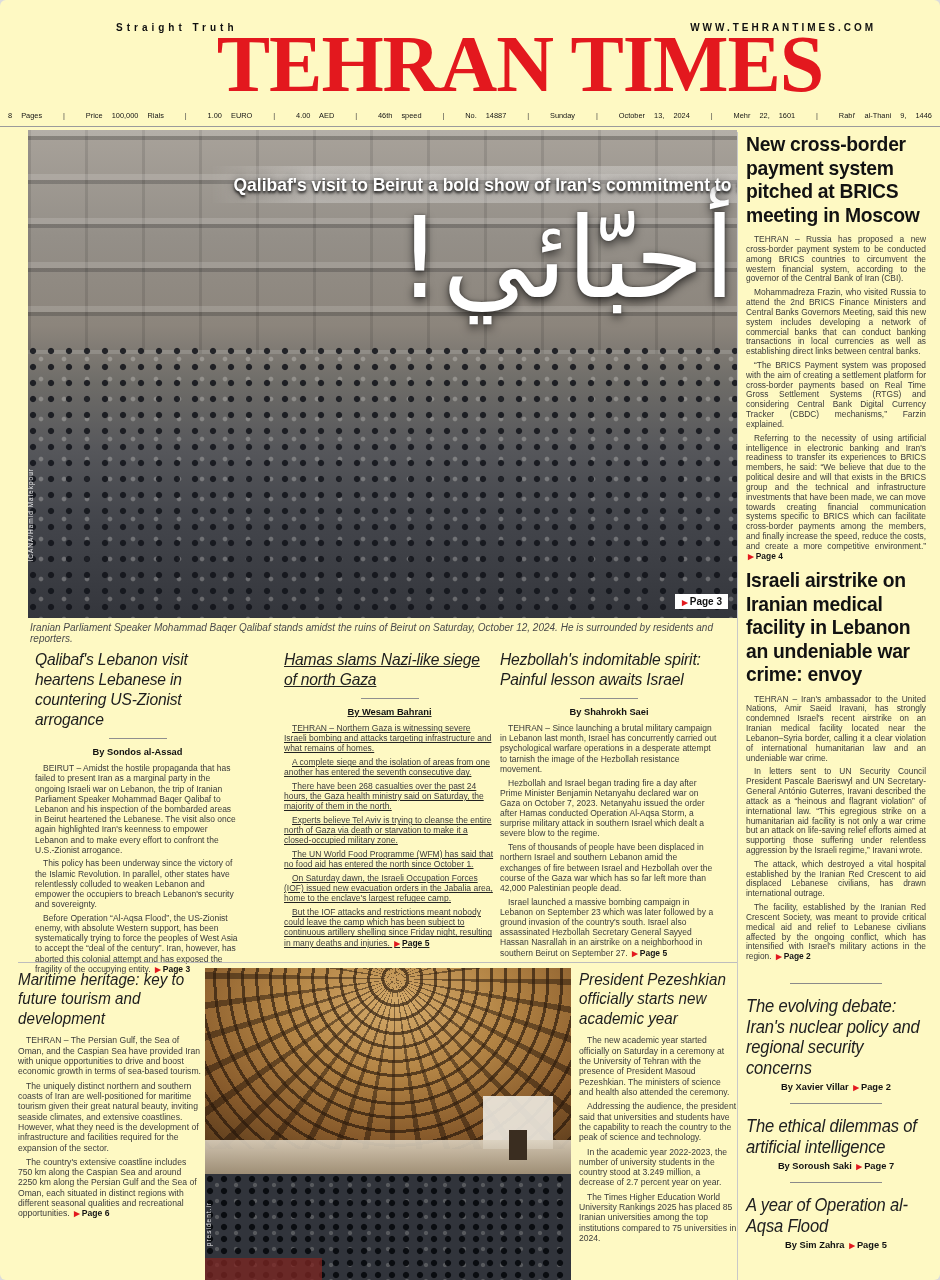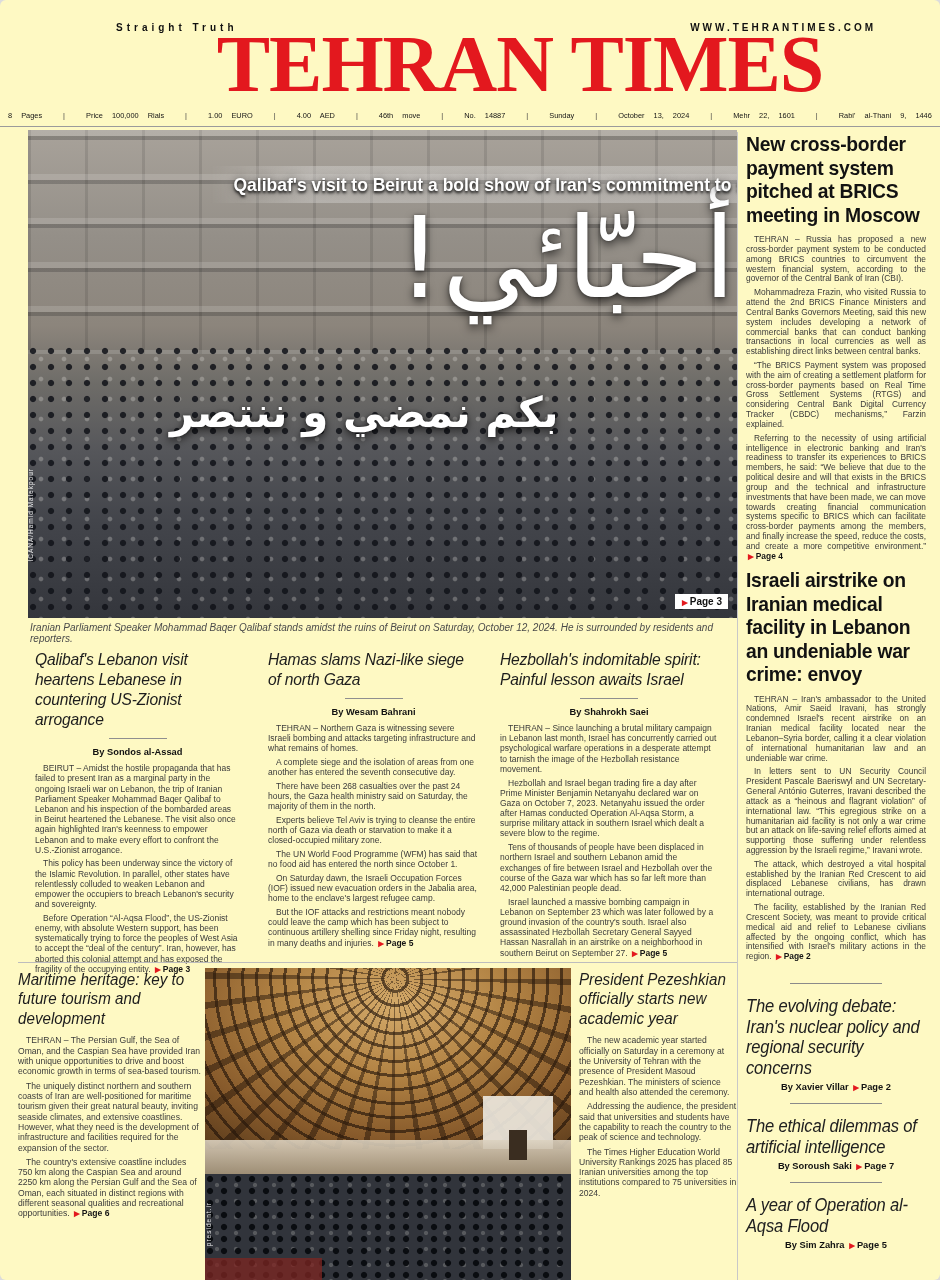--- a/index.html
+++ b/index.html
@@ -50,21 +50,21 @@
   .m-title{font-style:italic;font-size:17px;line-height:1.18;color:#1d1d1d;letter-spacing:-.2px;}
   .byline-wrap{text-align:center;margin:8px 0 6px;}
   .byline-rule{width:58px;height:1px;background:#8f8f8f;margin:0 auto 7px;}
   .byline{font-size:9.3px;font-weight:bold;color:#111;margin-top:8px;}
   .bodytxt p{margin:0 0 3.5px;font-size:8.5px;line-height:1.2;color:#3a3a3a;text-indent:8px;}
   .pmark{white-space:nowrap;font-weight:bold;color:#141414;}
   .tri{color:#e3181e;font-size:7.5px;padding:0 2px;}
 
   .m-art{position:absolute;top:650px;}
   .m-art1{left:35px;width:205px;}
-  .m-art2{left:268px;width:211px;}
+  .m-art2{left:284px;width:211px;text-decoration:underline;}
   .m-art3{left:500px;width:218px;}
 
   
   .vrule{position:absolute;left:737px;top:132px;bottom:0;width:1px;background:#c8c8c8;}
   .r-col{position:absolute;left:746px;top:132px;width:180px;}
   .r-art{position:absolute;left:0;width:180px;}
   .r-art1{top:0;}
   .r-art2{top:436px;}
   .r-title{font-size:21px;font-weight:bold;line-height:1.12;letter-spacing:-.3px;color:#121212;margin-bottom:9px;}
   .r-body p{margin:0 0 4px;font-size:8.4px;line-height:1.17;text-align:justify;color:#3a3a3a;text-indent:8px;}
@@ -109,39 +109,38 @@
     <div class="mast-title">TEHRAN TIMES</div>
     <div class="info-bar">
       <span class="itm">8  Pages</span>
       <span class="sep">|</span>
       <span class="itm">Price  100,000  Rials</span>
       <span class="sep">|</span>
       <span class="itm">1.00  EURO</span>
       <span class="sep">|</span>
       <span class="itm">4.00  AED</span>
       <span class="sep">|</span>
-      <span class="itm">46th  move</span>
+      <span class="itm">46th  speed</span>
       <span class="sep">|</span>
       <span class="itm">No.  14887</span>
       <span class="sep">|</span>
       <span class="itm">Sunday</span>
       <span class="sep">|</span>
       <span class="itm">October  13,  2024</span>
       <span class="sep">|</span>
       <span class="itm">Mehr  22,  1601</span>
       <span class="sep">|</span>
       <span class="itm">Rabi'  al-Thani  9,  1446</span>
     </div>
     <div class="mast-rule"></div>
   </div>
 
   <div class="lead-photo">
     <div class="ph-headline cond" style="transform-origin:50% 0;">Qalibaf's visit to Beirut a bold show of Iran's commitment to supporting Lebanon</div>
     <div class="arabic-main">أحبّائي!</div>
-    <div class="arabic-sub">بكم نمضي و ننتصر</div>
     <div class="ph-credit">ICANA/Hamid Malekpour</div>
     <div class="ph-page"><span class="tri">▶</span><span>Page 3</span></div>
   </div>
   <div class="caption">Iranian Parliament Speaker Mohammad Baqer Qalibaf stands amidst the ruins of  Beirut on Saturday, October 12, 2024. He is surrounded by residents and reporters.</div>
 
   <div class="m-art m-art1">
     <div class="m-title cond">Qalibaf's Lebanon visit heartens Lebanese in countering US-Zionist arrogance</div>
     <div class="byline-wrap">
       <div class="byline-rule"></div>
       <div class="byline">By Sondos al-Assad</div>
@@ -245,17 +244,18 @@
     <div class="bp-audience"></div>
     <div class="bp-carpet"></div>
     <div class="bp-credit">president.ir</div>
   </div>
 
   <div class="b-art pez">
     <div class="b-title cond">President Pezeshkian officially starts new academic year</div>
     <div class="b-body">
       <p>The new academic year started officially on Saturday in a ceremony at the University of Tehran with the presence of President Masoud Pezeshkian. The ministers of science and health also attended the ceremony.</p>
       <p>Addressing the audience, the president said that universities and students have the capability to reach the country to the peak of science and technology.</p>
+      <p>In the academic year 2022-2023, the number of university students in the country stood at 3.249 million, a decrease of 2.7 percent year on year.</p>
       <p>The Times Higher Education World University Rankings 2025 has placed 85 Iranian universities among the top institutions compared to 75 universities in 2024.</p>
     </div>
   </div>
 
 </div>
 
 </body></html>

